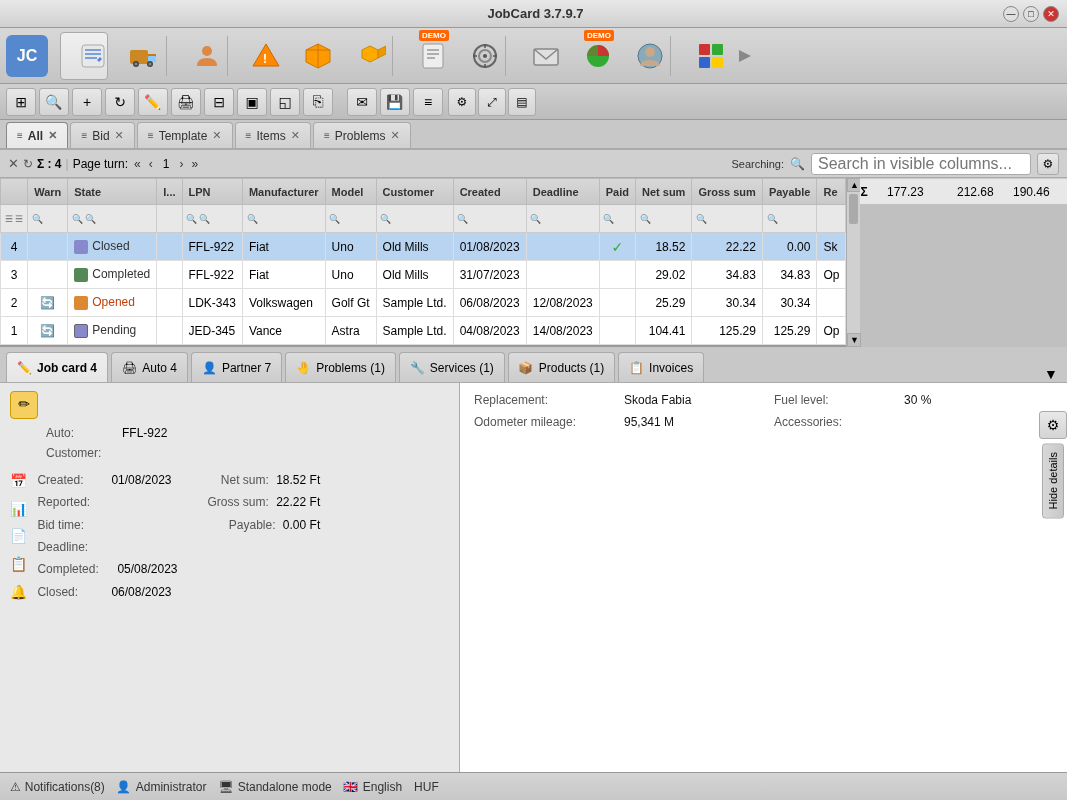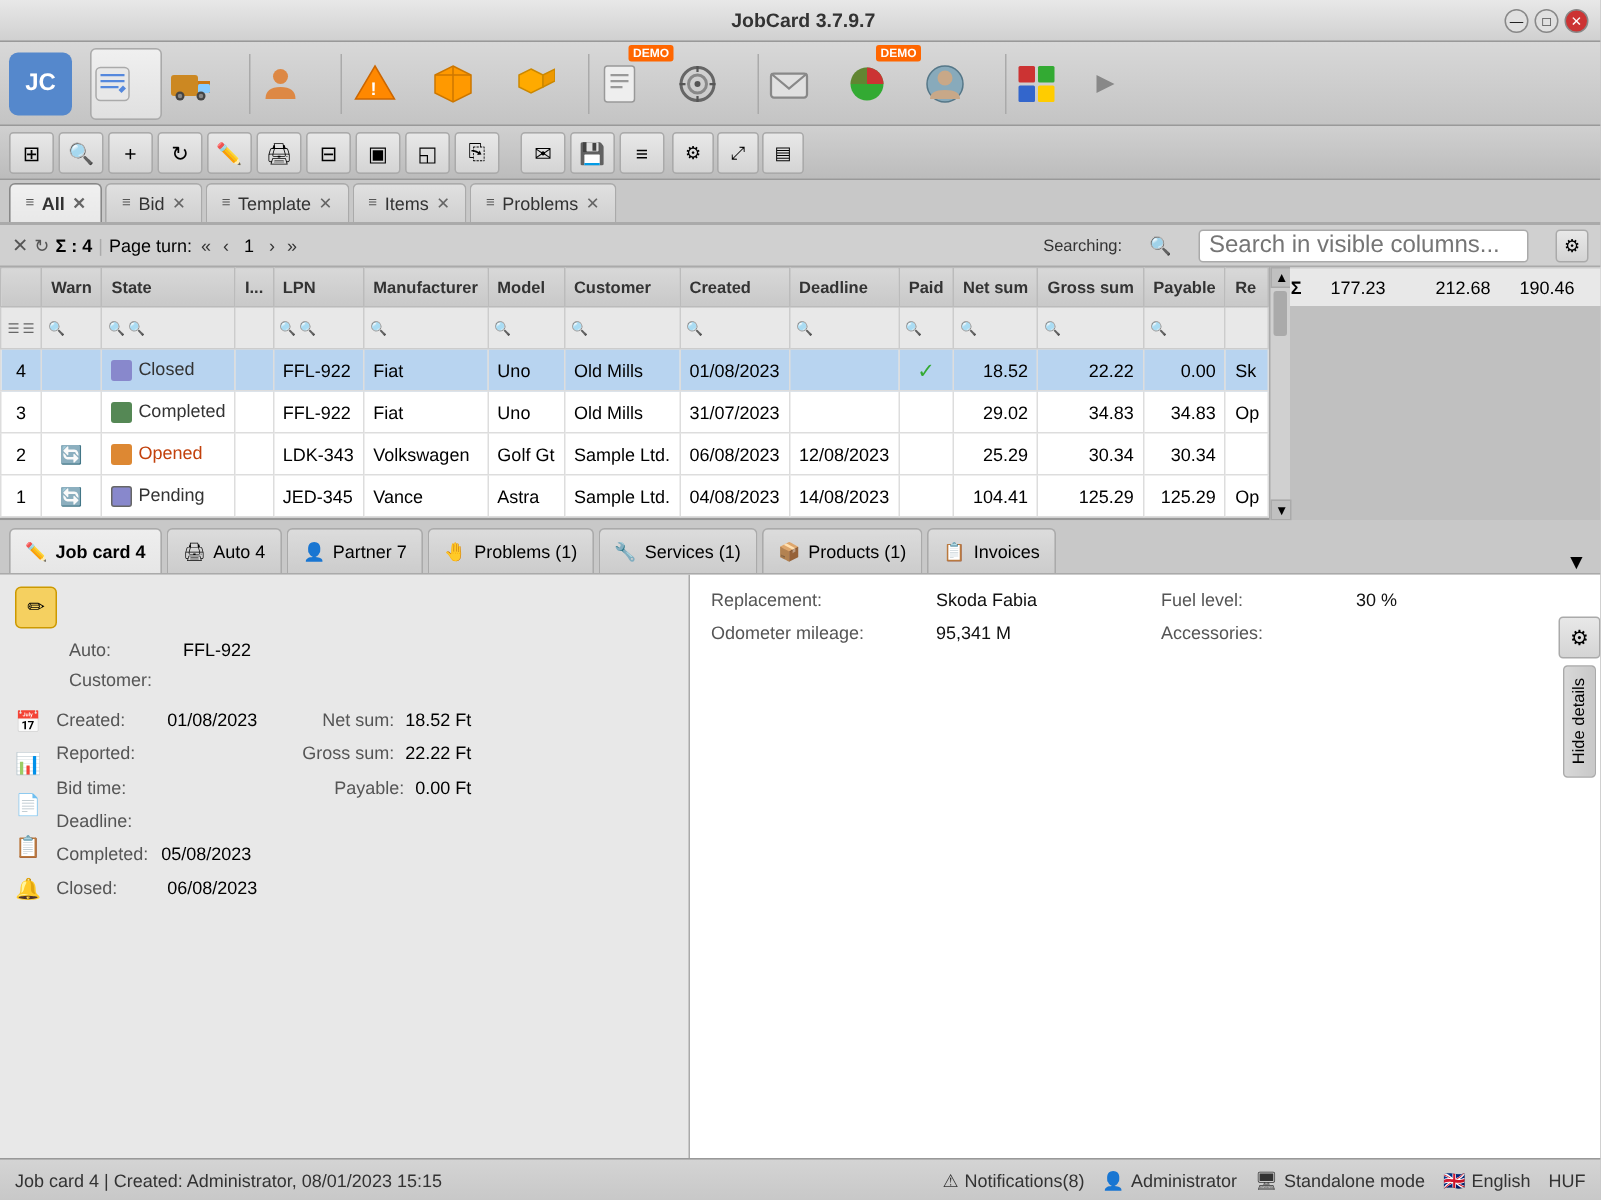--- a/index.html
+++ b/index.html
@@ -30,21 +30,21 @@
       align-items: center;
       padding: 4px 6px;
       gap: 4px;
       border-bottom: 1px solid #999;
     }
     .toolbar-icon {
       width: 48px;
       height: 48px;
       display: flex;
       align-items: center;
-      justify-content: flex-start;
+      justify-content: flex-end;
       cursor: pointer;
       border-radius: 4px;
       flex-shrink: 0;
     }
     .toolbar-icon.active { background: rgba(255,255,255,0.6); border: 1px solid #aaa; }
     .toolbar-sep { width: 1px; height: 40px; background: #aaa; margin: 0 2px; }
 
     
     .app-icon {
       width: 42px; height: 42px;
@@ -119,21 +119,21 @@
     .filter-bar {
       background: #d0d0d0;
       height: 28px;
       display: flex;
       align-items: center;
       padding: 0 8px;
       gap: 6px;
       border-bottom: 1px solid #aaa;
     }
     .filter-bar-left { display: flex; align-items: center; gap: 4px; font-size: 11px; }
-    .filter-bar-right { display: flex; align-items: center; gap: 18px; margin-left: auto; }
+    .filter-bar-right { display: flex; align-items: center; gap: 6px; margin-left: auto; }
     .nav-btn { background: none; border: none; cursor: pointer; font-size: 12px; color: #333; padding: 2px; }
     .search-box {
       height: 22px;
       width: 220px;
       border: 1px solid #aaa;
       border-radius: 3px;
       padding: 0 6px;
       background: white;
       font-size: 16px;
     }
@@ -860,21 +860,21 @@
                 <span></span>
               </div>
               <div style="display:flex;gap:6px;">
                 <span style="color:#555;min-width:68px;">Bid time:</span>
                 <span></span>
               </div>
               <div style="display:flex;gap:6px;">
                 <span style="color:#555;min-width:68px;">Deadline:</span>
                 <span></span>
               </div>
-              <div style="display:flex;gap:2px;">
+              <div style="display:flex;gap:12px;">
                 <span style="color:#555;min-width:68px;">Completed:</span>
                 <span>05/08/2023</span>
               </div>
               <div style="display:flex;gap:6px;">
                 <span style="color:#555;min-width:68px;">Closed:</span>
                 <span>06/08/2023</span>
               </div>
             </div>
             <div style="display:flex;flex-direction:column;gap:2px;text-align:right;">
               <div>
@@ -911,21 +911,20 @@
 
       <div style="position:absolute;right:0;top:28px;display:flex;flex-direction:column;align-items:center;">
         <div style="width:28px;height:28px;background:linear-gradient(to bottom,#e8e8e8,#d4d4d4);border:1px solid #aaa;border-radius:3px;display:flex;align-items:center;justify-content:center;cursor:pointer;font-size:14px;margin-bottom:4px;">⚙</div>
         <div style="writing-mode:vertical-rl;transform:rotate(180deg);background:linear-gradient(to left,#d8d8d8,#c8c8c8);border:1px solid #aaa;padding:8px 4px;cursor:pointer;font-size:11px;white-space:nowrap;border-radius:3px;">Hide details</div>
       </div>
     </div>
   </div>
 </div>
 
 <div class="status-bar">
-  <span class="status-left">Job card 4 | Created: Administrator, 08/01/2023 15:15</span>
   <div class="status-right">
     <div class="status-item">
       <span>⚠</span>
       <span>Notifications(8)</span>
     </div>
     <div class="status-item">
       <span>👤</span>
       <span>Administrator</span>
     </div>
     <div class="status-item">

